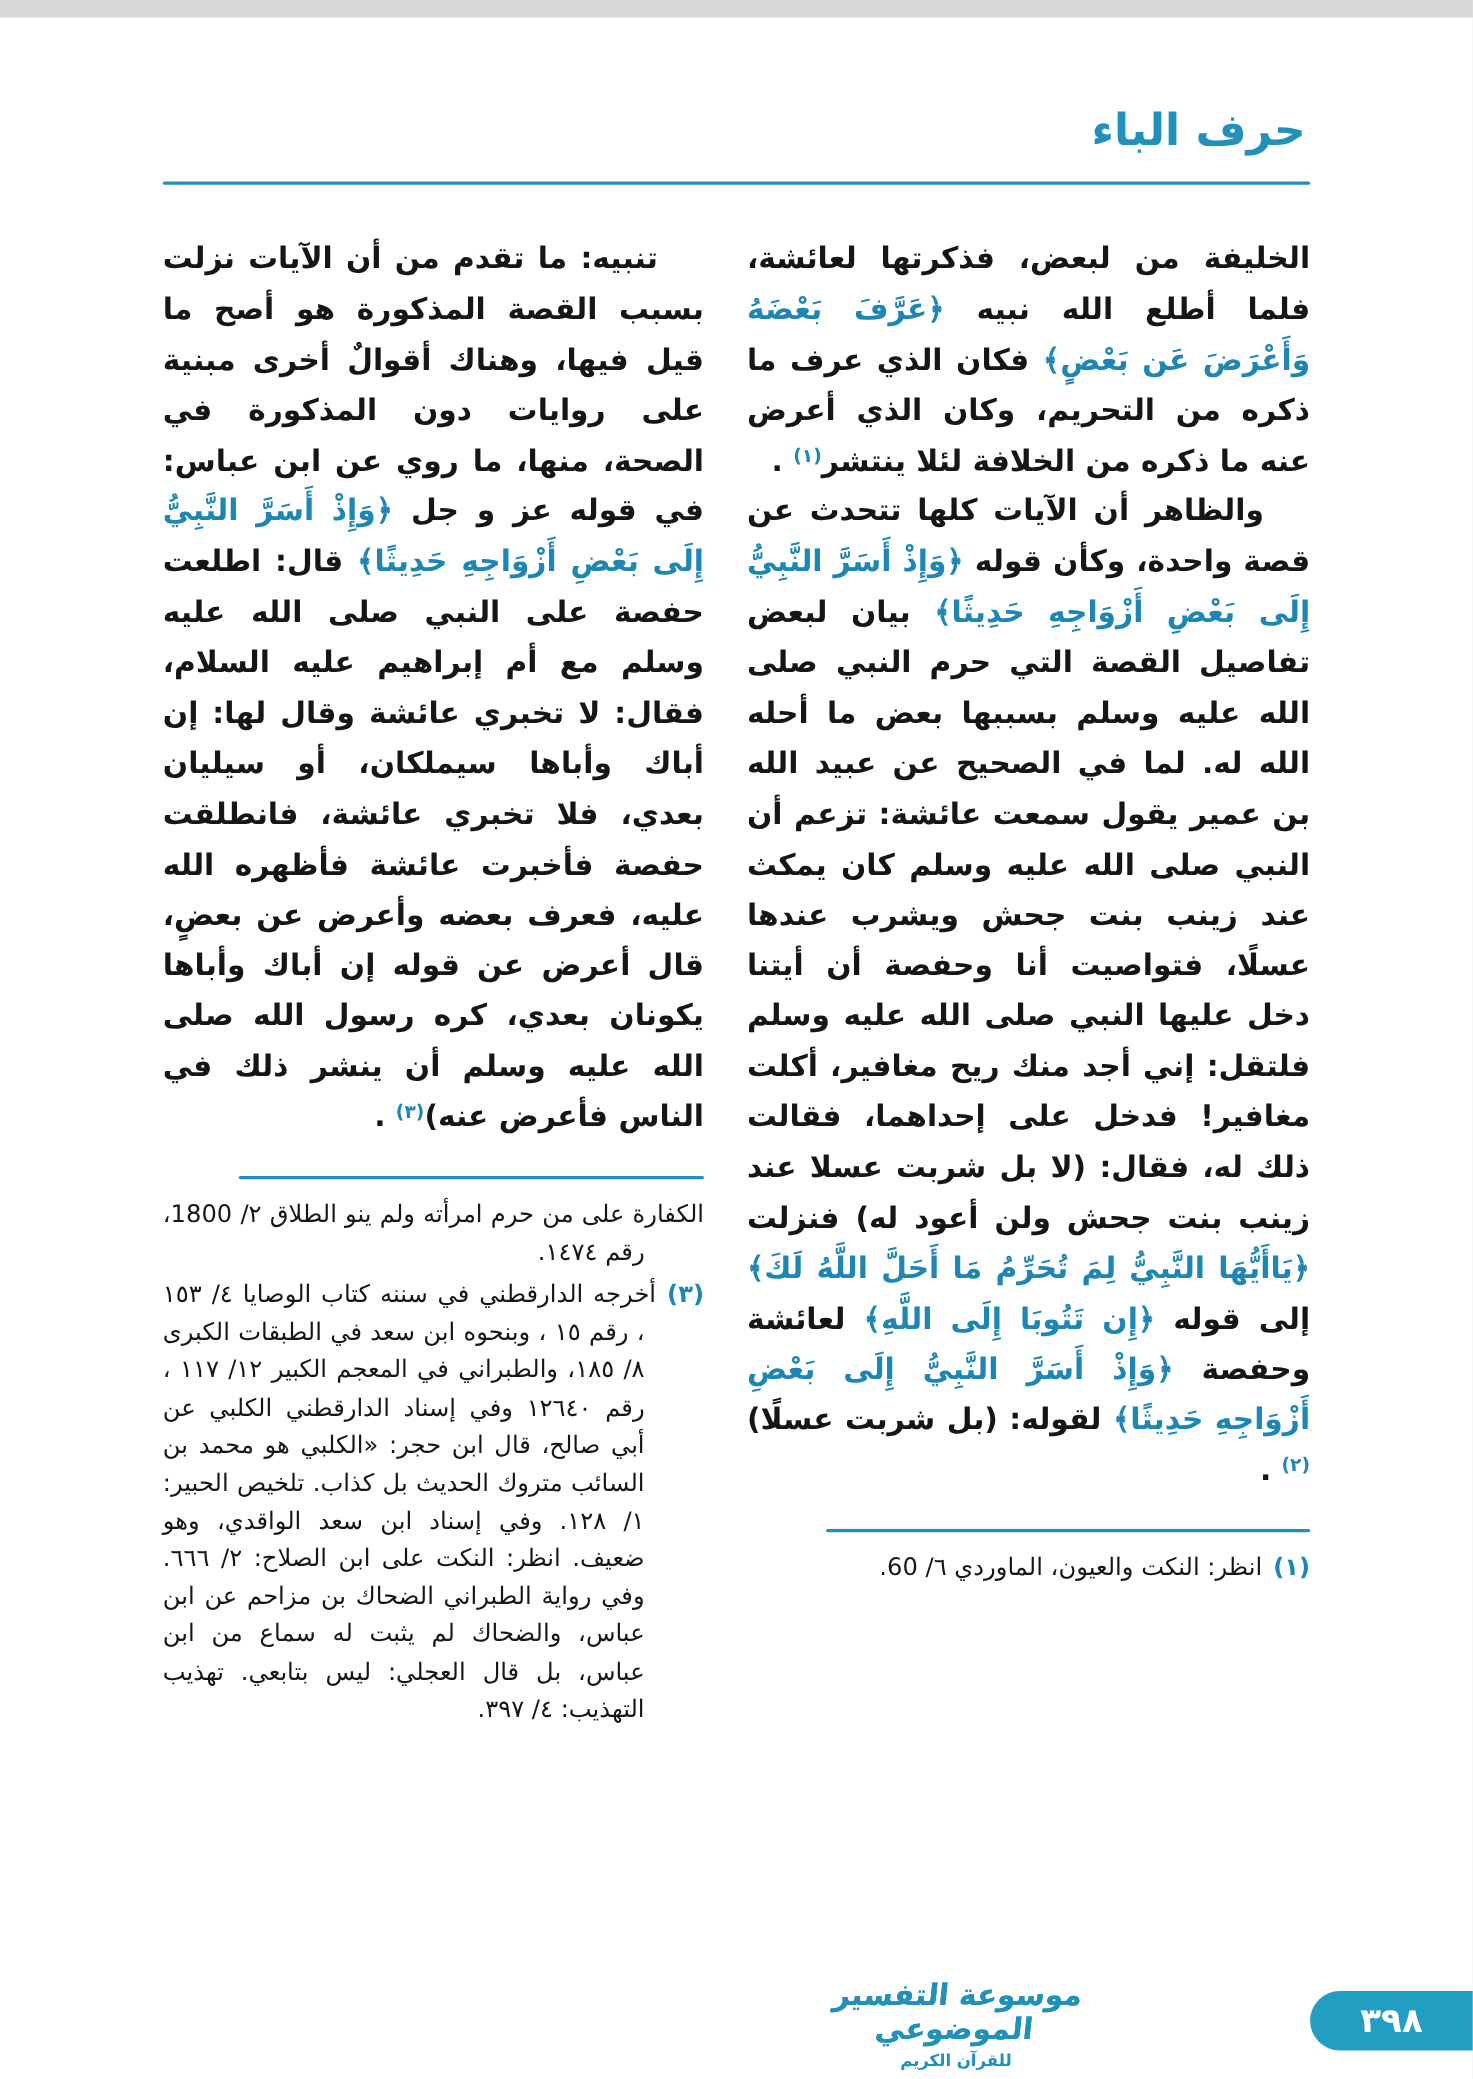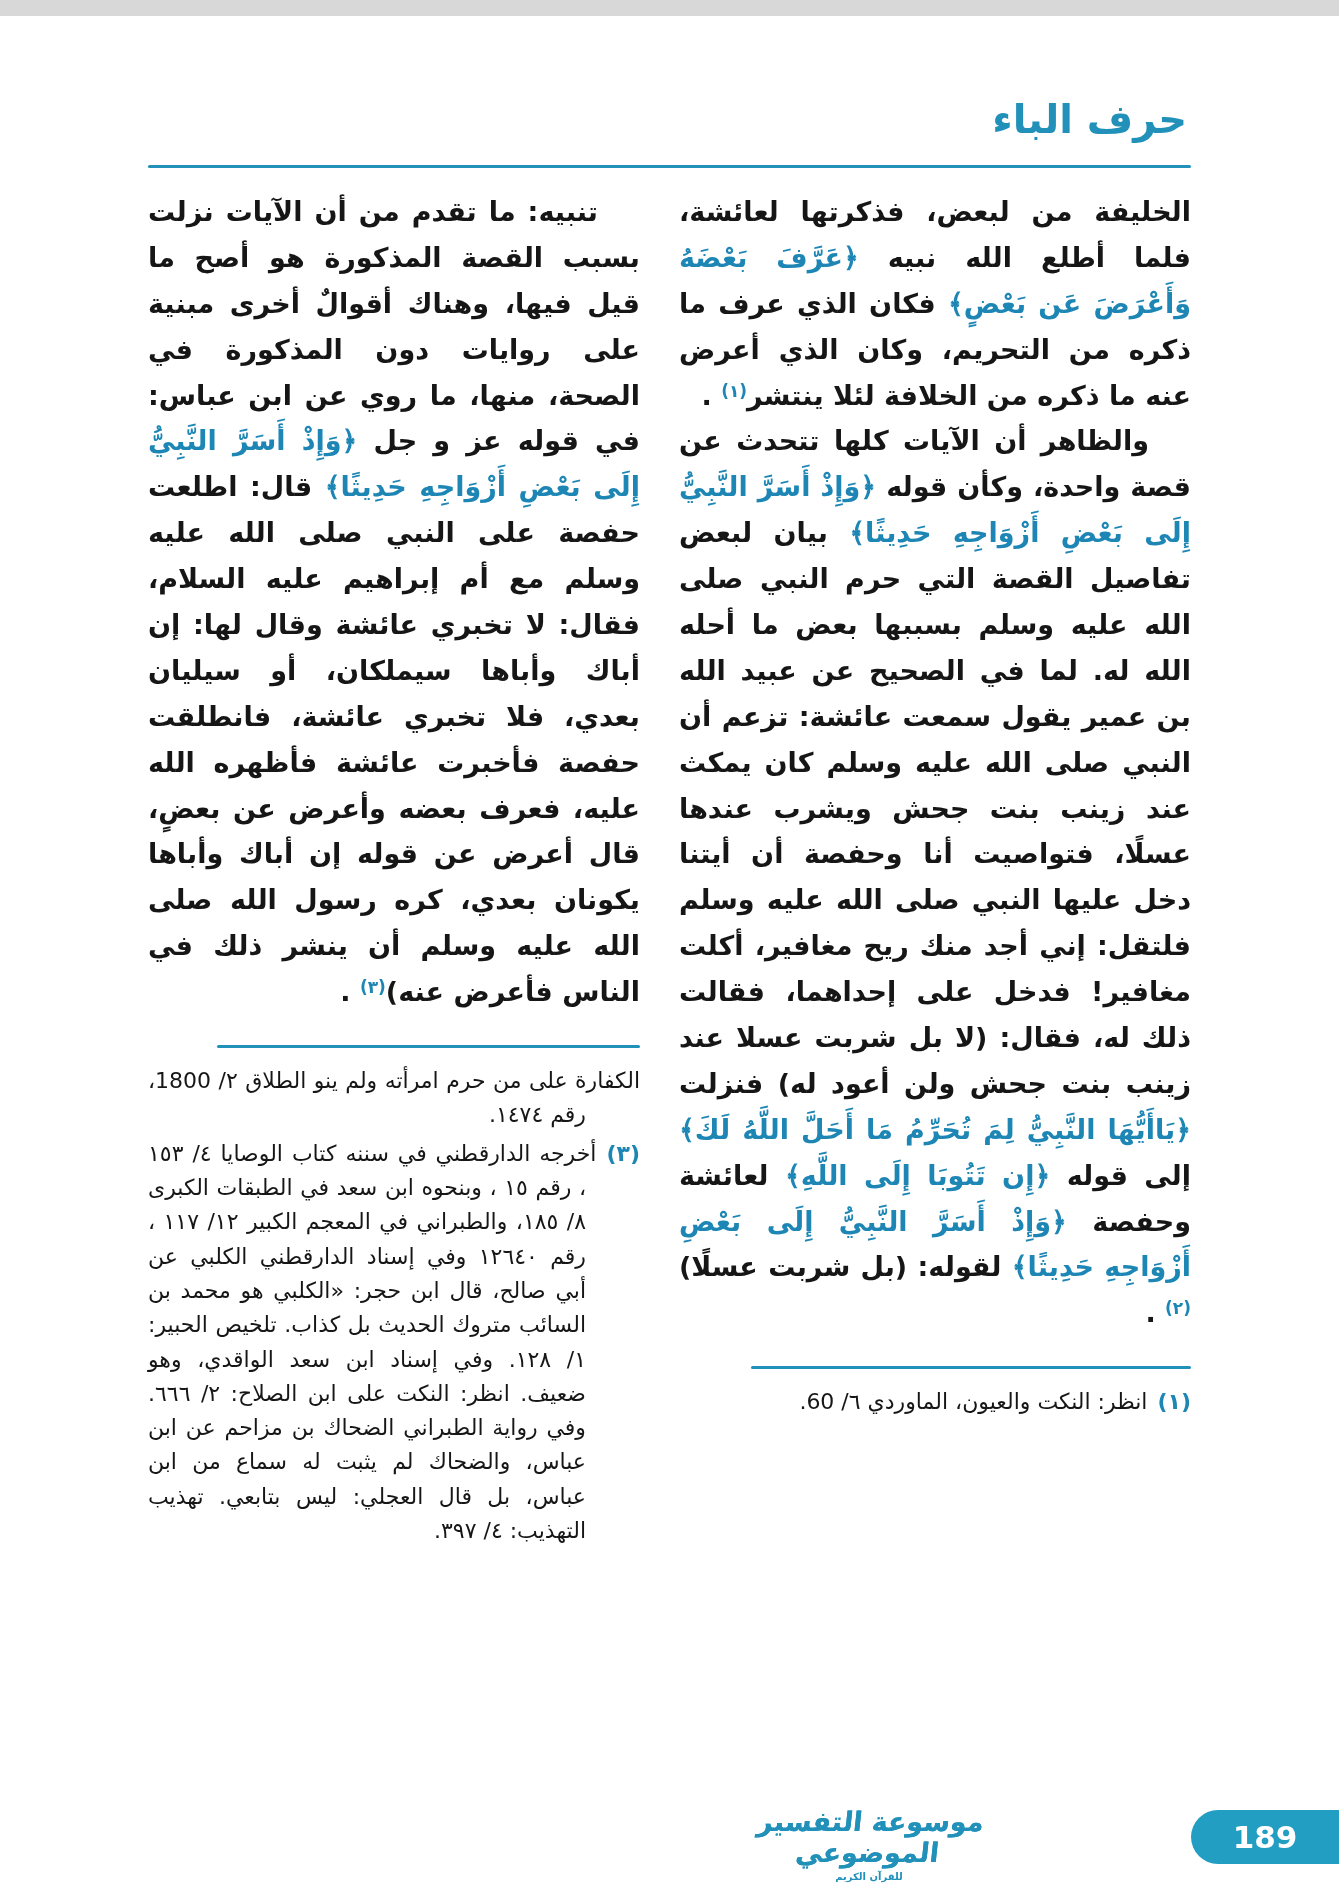--- a/index.html
+++ b/index.html
@@ -18,21 +18,21 @@
   
   .chapter-title{
     position:absolute;top:80px;right:152px;
     font-size:40px;font-weight:700;color:var(--accent);letter-spacing:1px;
   }
   .header-rule{
     position:absolute;top:149px;right:148px;width:1043px;height:3px;
     background:var(--accent);border-radius:2px;
   }
   
-  .col{position:absolute;top:173px;}
+  .col{position:absolute;top:197px;}
   .col-right{right:148px;width:512px;}
   .col-left{right:699px;width:492px;}
   .para{
     font-size:27px;font-weight:700;line-height:1.7;
     text-align:justify;margin:0;
   }
   .indent{text-indent:42px;}
   .seg{white-space:normal;}
   .seg-quran{color:var(--quran);}
   .seg-fnref{
@@ -52,21 +52,21 @@
   .fn-num:not(:empty){margin-inline-end:10px;}
   
   .logo{
     position:absolute;bottom:24px;right:340px;width:260px;
     text-align:center;color:var(--accent);
   }
   .logo-title{
     font-size:27px;font-weight:700;transform:skewX(-6deg);
     text-shadow:0 0 .4px var(--accent);
   }
-  .logo-sub{font-size:10px;font-weight:700;margin-top:3px;}
+  .logo-sub{font-size:15px;font-weight:700;margin-top:3px;}
   .page-pill{
     position:absolute;bottom:42px;right:0;width:148px;height:54px;
     background:var(--pill_bg);color:var(--pill_text);
     display:flex;align-items:center;justify-content:center;
     font-size:31px;font-weight:700;border-radius:27px 0 0 27px;
   }
 </style>
 </head>
 <body>
 
@@ -96,17 +96,17 @@
       <div class="fn-item"><span class="fn-num">(٣)</span><span class="fn-text">أخرجه الدارقطني في سننه كتاب الوصايا ٤/ ١٥٣ ، رقم ١٥ ، وبنحوه ابن سعد في الطبقات الكبرى ٨/ ١٨٥، والطبراني في المعجم الكبير ١٢/ ١١٧ ، رقم ١٢٦٤٠ وفي إسناد الدارقطني الكلبي عن أبي صالح، قال ابن حجر: «الكلبي هو محمد بن السائب متروك الحديث بل كذاب. تلخيص الحبير: ١/ ١٢٨. وفي إسناد ابن سعد الواقدي، وهو ضعيف. انظر: النكت على ابن الصلاح: ٢/ ٦٦٦. وفي رواية الطبراني الضحاك بن مزاحم عن ابن عباس، والضحاك لم يثبت له سماع من ابن عباس، بل قال العجلي: ليس بتابعي. تهذيب التهذيب: ٤/ ٣٩٧.</span></div>
     </div>
   </section>
 
   <footer>
     <div class="logo">
       <div class="logo-title">موسوعة التفسير الموضوعي</div>
       <div class="logo-sub">للقرآن الكريم</div>
     </div>
     <div class="page-pill">
-      <span>189</span>
+      <span>٣٩٨</span>
     </div>
   </footer>
 
 </div>
 
 </body></html>

